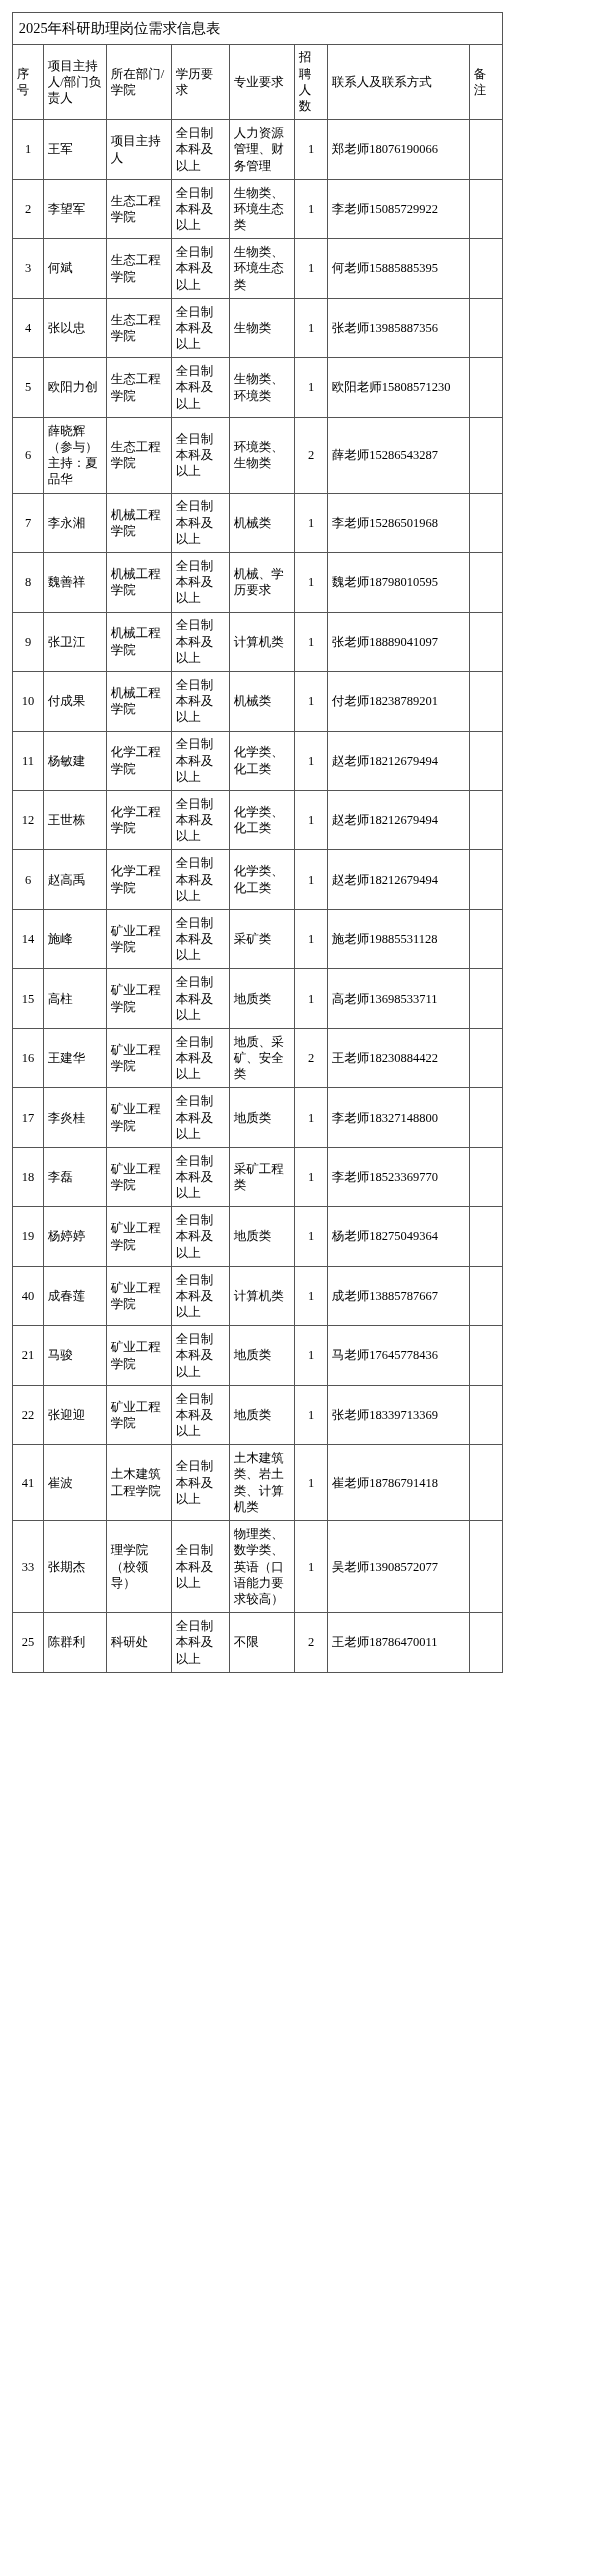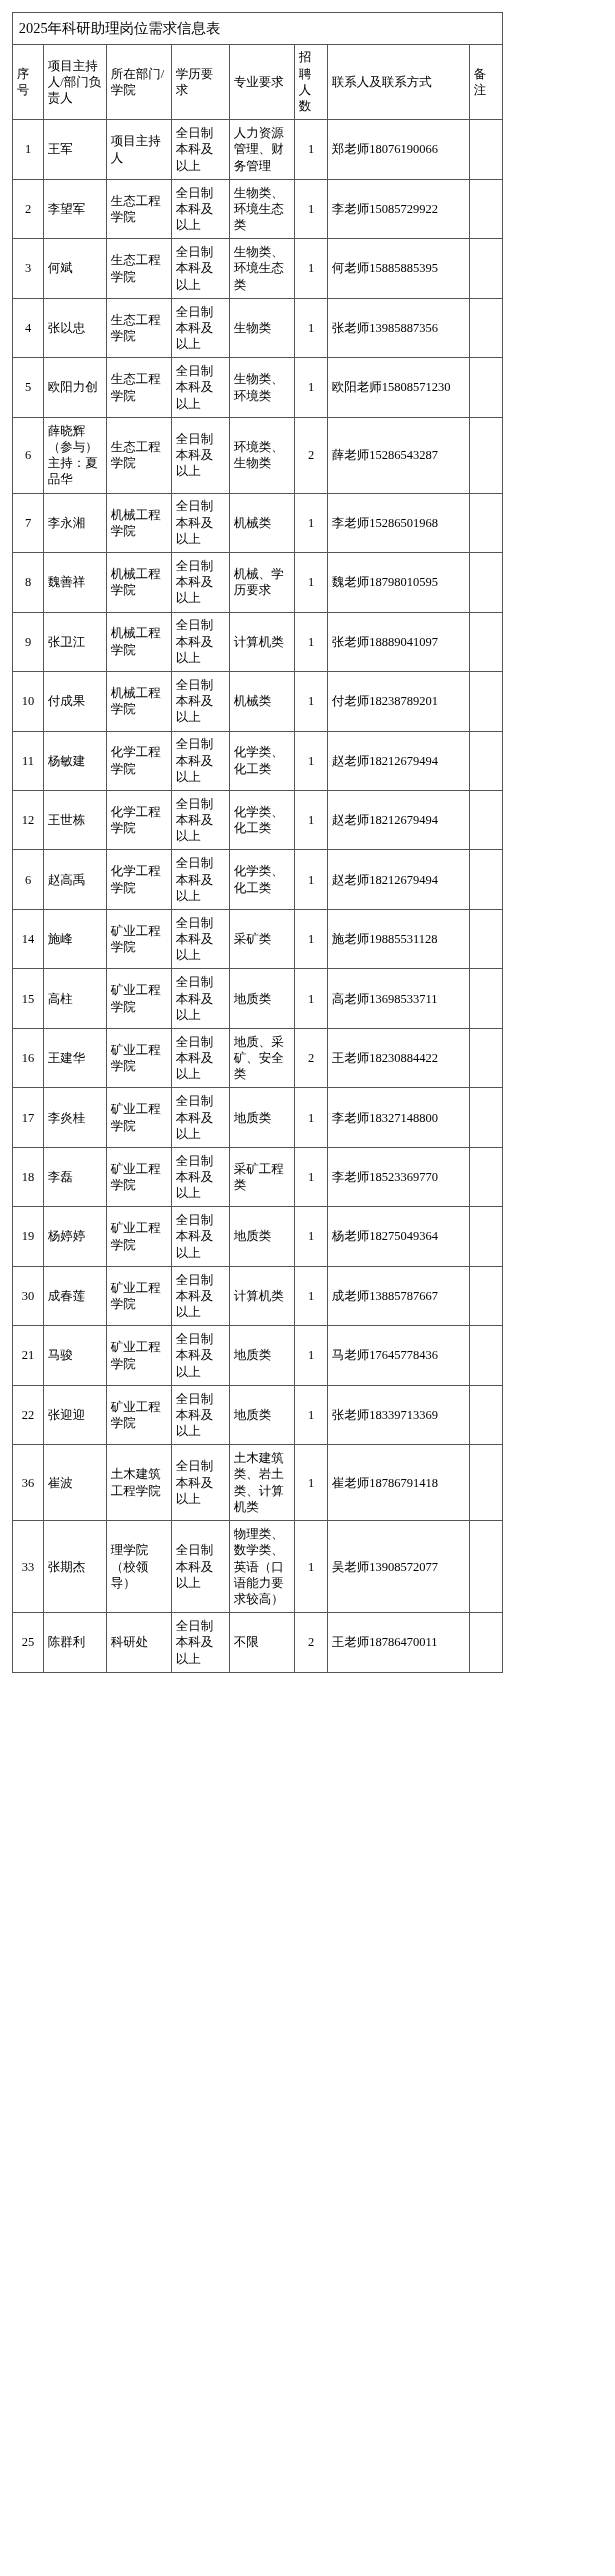--- a/index.html
+++ b/index.html
@@ -276,21 +276,21 @@
           <td class="idx">19</td>
           <td>杨婷婷</td>
           <td>矿业工程学院</td>
           <td>全日制本科及以上</td>
           <td>地质类</td>
           <td class="num">1</td>
           <td>杨老师18275049364</td>
           <td class="remark"></td>
         </tr>
         <tr>
-          <td class="idx">30</td>
+          <td class="idx">40</td>
           <td>成春莲</td>
           <td>矿业工程学院</td>
           <td>全日制本科及以上</td>
           <td>计算机类</td>
           <td class="num">1</td>
           <td>成老师13885787667</td>
           <td class="remark"></td>
         </tr>
         <tr>
           <td class="idx">21</td>
@@ -306,21 +306,21 @@
           <td class="idx">22</td>
           <td>张迎迎</td>
           <td>矿业工程学院</td>
           <td>全日制本科及以上</td>
           <td>地质类</td>
           <td class="num">1</td>
           <td>张老师18339713369</td>
           <td class="remark"></td>
         </tr>
         <tr>
-          <td class="idx">36</td>
+          <td class="idx">41</td>
           <td>崔波</td>
           <td>土木建筑工程学院</td>
           <td>全日制本科及以上</td>
           <td>土木建筑类、岩土类、计算机类</td>
           <td class="num">1</td>
           <td>崔老师18786791418</td>
           <td class="remark"></td>
         </tr>
         <tr>
           <td class="idx">33</td>

